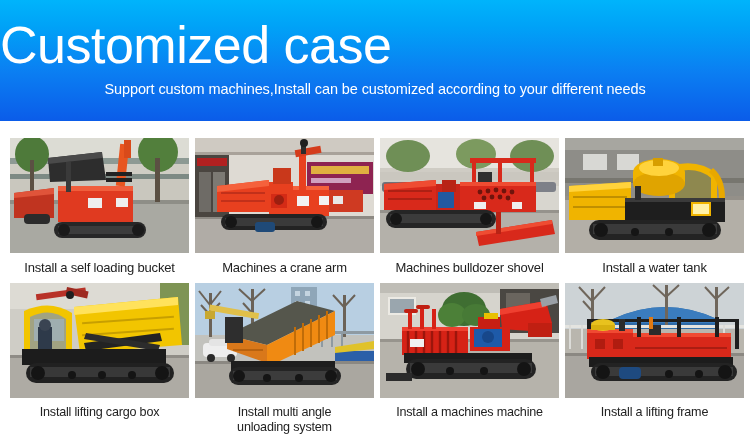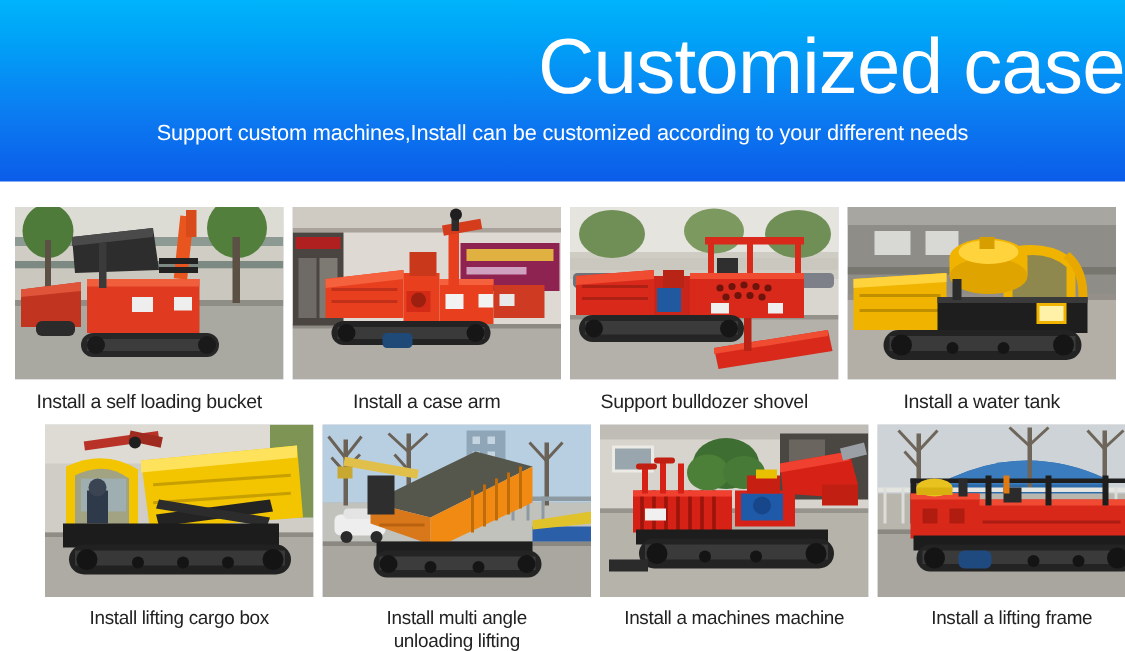--- a/index.html
+++ b/index.html
@@ -15,21 +15,21 @@
   
   .banner {
     position: relative;
     width: 750px; height: 121px;
     background: linear-gradient(180deg, #00b4fb 0%, #00a2f7 22%, #0b7ef2 60%, #0b5ce9 100%);
     overflow: hidden;
   }
   .banner-title {
     position: absolute;
     left: 0; right: 0; top: 18px;
-    text-align: right;
+    text-align: left;
     color: #ffffff;
     font-size: 52px;
     line-height: 54px;
     font-weight: 400;
     letter-spacing: -0.5px;
     white-space: nowrap;
   }
   .banner-sub {
     position: absolute;
     left: 0; right: 0; top: 80px;
@@ -42,21 +42,21 @@
     white-space: nowrap;
   }
 
   
   .grid {
     position: absolute;
     left: 10px; top: 138px;
     width: 731px;
   }
   .row { display: flex; gap: 6px; }
-  .row + .row { margin-top: 8px; margin-left: 20px; }
+  .row + .row { margin-top: 8px; }
   .cell { width: 213px; }
   .thumb {
     position: relative;
     width: 179px; height: 115px;
     overflow: hidden;
     background: #cfd4d8;
     display: block;
   }
   .thumb svg { display: block; width: 179px; height: 115px; }
   .caption {
@@ -179,21 +179,21 @@
             <rect x="134" y="52" width="34" height="22" fill="#cf3a22"></rect>
             <rect x="138" y="58" width="10" height="8" fill="#e8e8e8"></rect>
 
             <rect x="26" y="76" width="106" height="16" rx="8" fill="#232323"></rect>
             <rect x="30" y="80" width="98" height="8" fill="#3a3a3a"></rect>
             <circle cx="36" cy="84" r="6" fill="#161616"></circle>
             <circle cx="122" cy="84" r="6" fill="#161616"></circle>
             <rect x="60" y="84" width="20" height="10" rx="3" fill="#1f4a78"></rect>
           </svg>
         </div>
-        <div class="caption">Install a case arm</div>
+        <div class="caption">Machines a crane arm</div>
       </div>
 
       <div class="cell">
         <div class="thumb">
           <svg viewBox="0 0 179 115" preserveAspectRatio="none" aria-hidden="true">
             <rect x="0" y="0" width="179" height="115" fill="#d8d6cf"></rect>
             <rect x="0" y="0" width="179" height="30" fill="#e6e4de"></rect>
             <rect x="0" y="30" width="179" height="18" fill="#cfccc4"></rect>
             <rect x="0" y="72" width="179" height="43" fill="#b4b1aa"></rect>
             <rect x="0" y="72" width="179" height="3" fill="#95928c"></rect>
@@ -240,21 +240,21 @@
             <rect x="6" y="72" width="110" height="18" rx="9" fill="#252525"></rect>
             <rect x="10" y="76" width="102" height="9" fill="#3b3b3b"></rect>
             <circle cx="16" cy="81" r="6" fill="#161616"></circle>
             <circle cx="106" cy="81" r="6" fill="#161616"></circle>
 
             <path d="M96 94 L172 82 L175 96 L99 108 Z" fill="#d8291b"></path>
             <path d="M96 94 L172 82 L172 86 L96 98 Z" fill="#ef4c32"></path>
             <rect x="116" y="74" width="5" height="22" fill="#b82315"></rect>
           </svg>
         </div>
-        <div class="caption">Support bulldozer shovel</div>
+        <div class="caption">Machines bulldozer shovel</div>
       </div>
 
       <div class="cell">
         <div class="thumb">
           <svg viewBox="0 0 179 115" preserveAspectRatio="none" aria-hidden="true">
             <rect x="0" y="0" width="179" height="115" fill="#c6c2ba"></rect>
             <rect x="0" y="0" width="179" height="58" fill="#8e8d88"></rect>
             <rect x="0" y="0" width="179" height="12" fill="#a7a6a0"></rect>
             <rect x="18" y="16" width="24" height="16" fill="#d8d8d4"></rect>
             <rect x="52" y="16" width="22" height="16" fill="#d8d8d4"></rect>
@@ -389,21 +389,21 @@
             <circle cx="44" cy="93" r="6" fill="#151515"></circle>
             <circle cx="136" cy="93" r="6" fill="#151515"></circle>
             <circle cx="72" cy="95" r="4" fill="#151515"></circle>
             <circle cx="104" cy="95" r="4" fill="#151515"></circle>
 
             <rect x="140" y="68" width="39" height="10" fill="#2b5fa8"></rect>
             <path d="M140 64 L179 58 L179 66 L140 70 Z" fill="#e0c22a"></path>
           </svg>
         </div>
         <div class="caption">Install multi angle
-unloading lifting</div>
+unloading system</div>
       </div>
 
       <div class="cell">
         <div class="thumb">
           <svg viewBox="0 0 179 115" preserveAspectRatio="none" aria-hidden="true">
             <rect x="0" y="0" width="179" height="115" fill="#c4c2bb"></rect>
             <rect x="0" y="0" width="179" height="56" fill="#d6d4cd"></rect>
             <rect x="0" y="0" width="179" height="10" fill="#bfbdb6"></rect>
             <rect x="8" y="14" width="28" height="18" fill="#eceae4"></rect>
             <rect x="10" y="16" width="24" height="14" fill="#9aa6ae"></rect>

